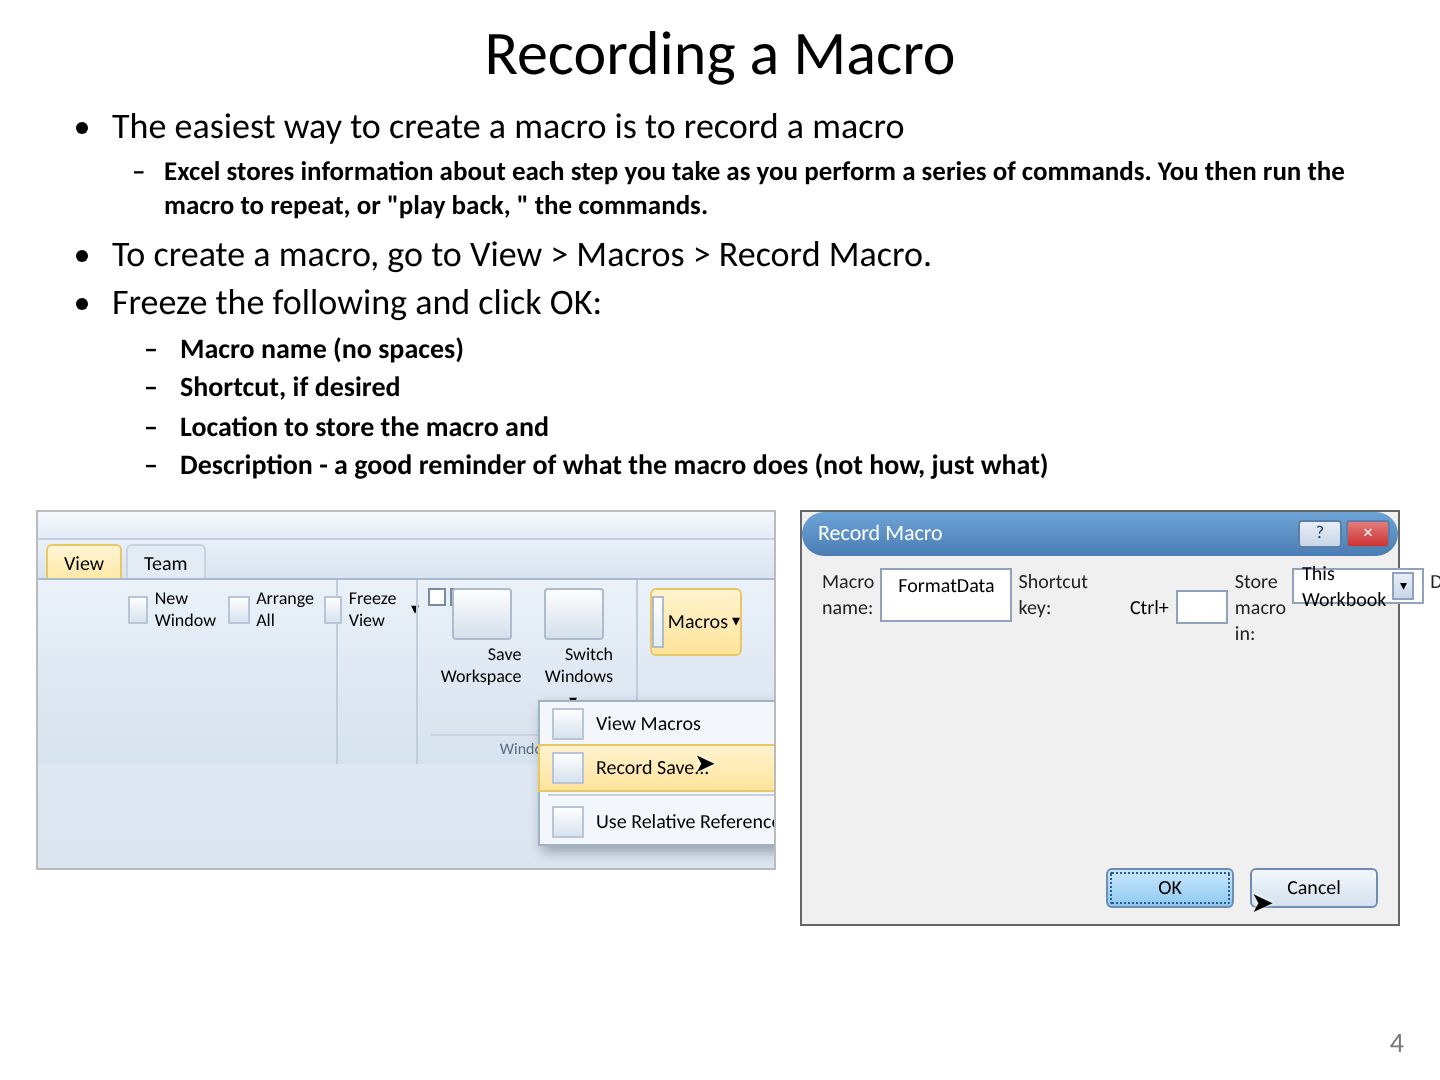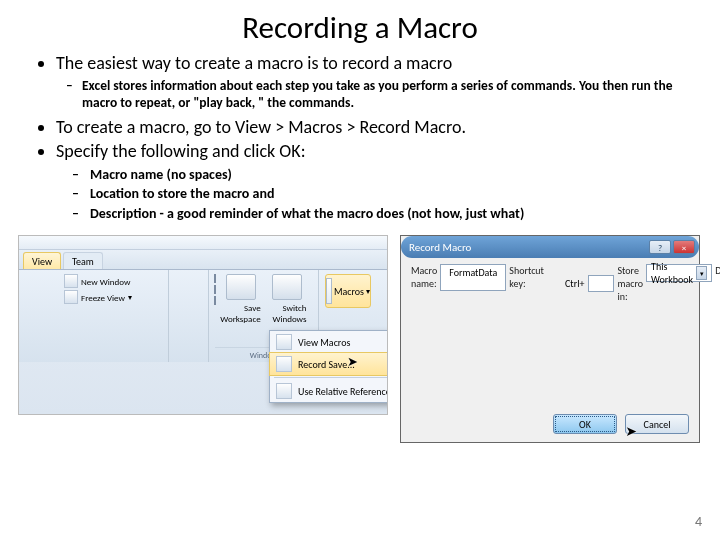--- a/index.html
+++ b/index.html
@@ -36,21 +36,21 @@
     background: linear-gradient(#e8eef6, #dbe5f0);
     font-size: 10px; position: relative; overflow: hidden;
   }
   .rib-top { height: 14px; background: linear-gradient(#f5f9fd,#e4ecf5); border-bottom: 1px solid #c3cfde; }
   .rib-tabs { display: flex; gap: 2px; padding: 0 4px; height: 20px; align-items: flex-end; border-bottom: 1px solid #aab9cd; background: linear-gradient(#e9f0f8,#d9e4ef); }
   .rib-tab { padding: 2px 8px; border: 1px solid #c7d3e1; border-bottom: none; background: #e3ecf5; border-radius: 3px 3px 0 0; height: 17px; line-height: 13px; }
   .rib-tab.active { background: linear-gradient(#fff5d6,#ffe9a8); border-color: #e8c862; }
   .rib-body { display: flex; height: 92px; background: linear-gradient(#eaf1f9,#d6e2ee); }
   .rib-group { border-right: 1px solid #c0cdda; padding: 4px 6px 2px; display: flex; flex-direction: column; justify-content: space-between; }
   .grp-items { display: flex; gap: 6px; }
-  .vstack { display: flex; flex-direction: column; gap: 2px; font-size: 9px; padding-left: 39px; }
+  .vstack { display: flex; flex-direction: row; gap: 2px; font-size: 9px; padding-left: 39px; }
   .vitem { display: flex; align-items: center; gap: 3px; }
   .chk { width: 9px; height: 9px; border: 1px solid #7a8aa0; background: #fff; display: inline-block; }
   .mini-ico { width: 14px; height: 14px; background: linear-gradient(#fefefe,#d7e2ee); border: 1px solid #b7c5d6; }
   .big-btn { width: 40px; display: flex; flex-direction: column; align-items: center; gap: 2px; font-size: 9px; text-align: right; }
   .big-ico { width: 30px; height: 26px; background: linear-gradient(#fefefe,#d4dfeb); border: 1px solid #adbccd; border-radius: 2px; }
   .grp-label { font-size: 8px; text-align: center; color: #5a6b80; padding-top: 2px; border-top: 1px solid #c8d5e2; }
   .macros-btn { width: 46px; background: linear-gradient(#fff3cf,#ffe49b); border: 1px solid #e8c862; border-radius: 3px; display: flex; flex-direction: row; align-items: center; padding: 3px 0; gap: 2px; }
   .macros-ico { width: 30px; height: 26px; background: linear-gradient(#fefefe,#e4ecf4); border: 1px solid #adbccd; }
   .dd-arrow { font-size: 8px; }
   .dropdown {
@@ -91,23 +91,24 @@
 <h1 class="slide-title">Recording a Macro</h1>
 
 <div class="content">
   <ul class="top">
     <li><span>The easiest way to create a macro is to record a macro</span>
       <ul class="sub1">
         <li>Excel stores information about each step you take as you perform a series of commands. You then run the macro to repeat, or "play back, " the commands.</li>
       </ul>
     </li>
     <li>To create a macro, go to View &gt; Macros &gt; Record Macro.</li>
-    <li><span>Specify the following and click OK:</span>
+    <li><span>Freeze the following and click OK:</span>
       <ul class="sub2">
         <li>Macro name (no spaces)</li>
+        <li>Shortcut, if desired</li>
         <li>Location to store the macro and</li>
         <li>Description  - a good reminder of what the macro does (not how, just what)</li>
       </ul>
     </li>
   </ul>
 </div>
 
 <div class="shots">
 
   <div class="ribbon-shot">
@@ -115,20 +116,24 @@
     <div class="rib-tabs">
       <div class="rib-tab active">View</div>
       <div class="rib-tab">Team</div>
     </div>
     <div class="rib-body">
       <div class="rib-group" style="width:150px">
         <div class="vstack">
           <div class="vitem">
               <span class="mini-ico"></span>
               <span>New Window</span>
+            </div>
+          <div class="vitem">
+              <span class="mini-ico"></span>
+              <span>Arrange All</span>
             </div>
           <div class="vitem">
               <span class="mini-ico"></span>
               <span>Freeze View</span>
               <span class="dd-arrow"> ▾</span>
             </div>
         </div>
         <div></div>
       </div>
       <div class="rib-group" style="width:40px">

